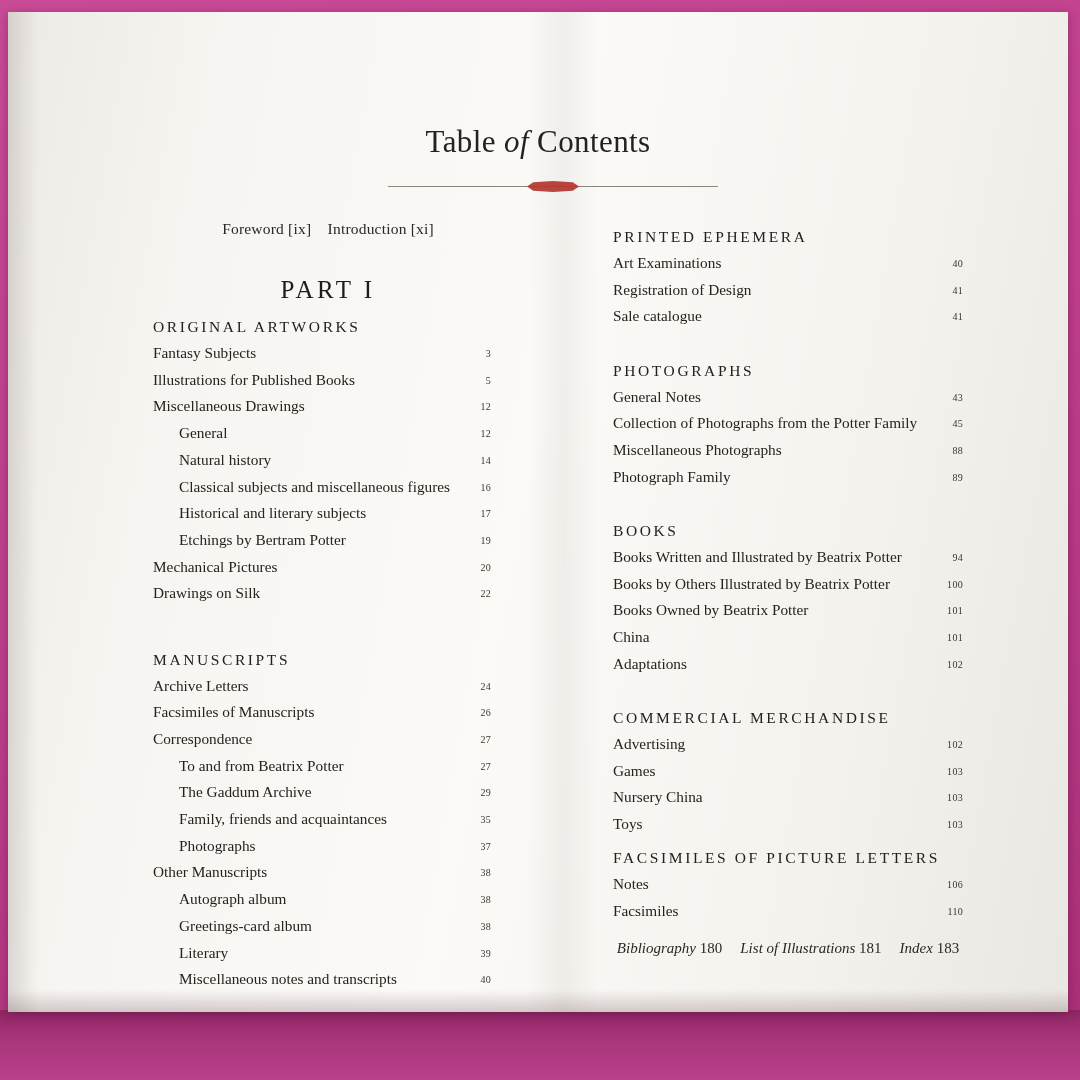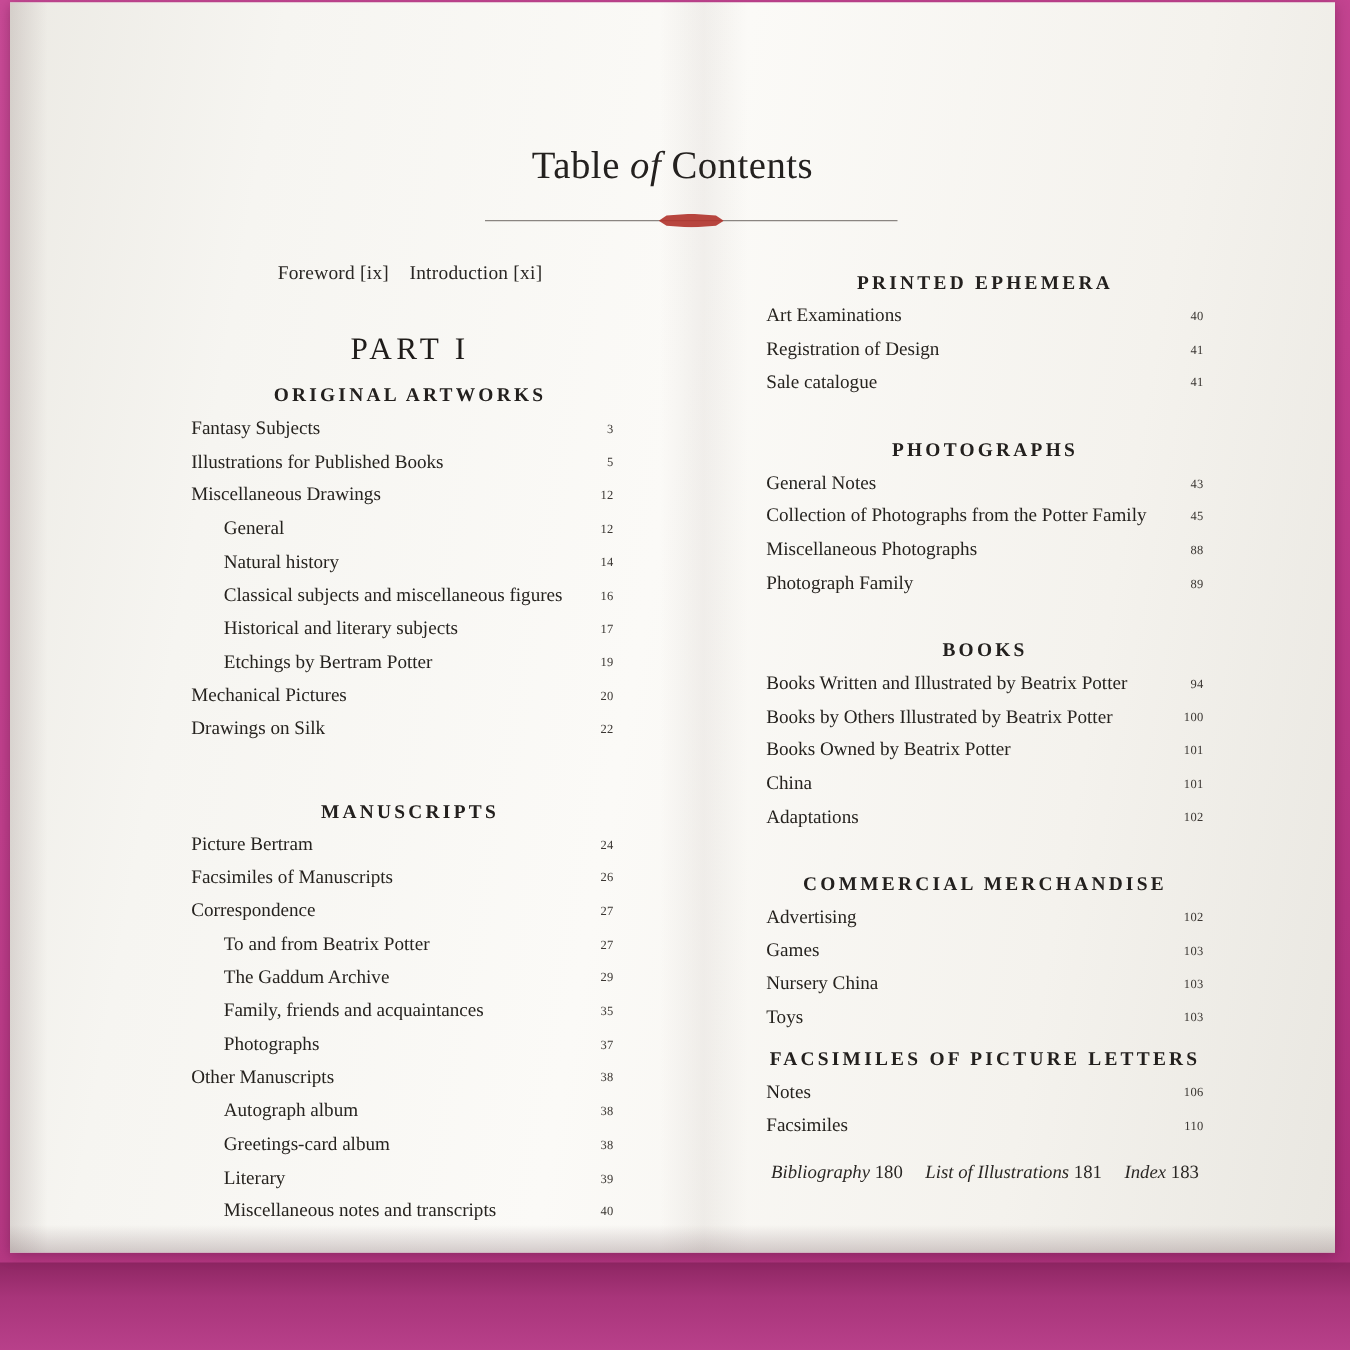--- a/index.html
+++ b/index.html
@@ -24,21 +24,21 @@
     position: absolute;
     left: 0;
     top: 1010px;
     width: 1080px;
     height: 70px;
     background: linear-gradient(180deg, #8e2663 0%, #a8357a 40%, #b8408a 100%);
   }
   .page {
     position: absolute;
     left: 8px;
-    top: 2px;
+    top: 12px;
     width: 1060px;
     height: 1000px;
     background: #f3f2ee;
     background-image:
       linear-gradient(100deg, #eceae4 0%, #f6f5f1 18%, #fbfaf7 48%, #f4f2ed 78%, #e9e7e1 100%);
     box-shadow: 0 2px 10px rgba(60, 10, 40, 0.35);
   }
   .page::after {
     content: "";
     position: absolute;
@@ -123,27 +123,26 @@
   .front-line .it { }
 
   .part {
     text-align: center;
     font-size: 25px;
     letter-spacing: 3.5px;
     color: #1f1c1a;
     margin-top: 38px;
   }
   .section {
-    text-align: center;
+    text-align: left;
     font-size: 15.5px;
     letter-spacing: 2.6px;
     color: #23201e;
     margin-top: 18px;
     margin-bottom: 6px;
-    font-weight: bold;
   }
   .section.gap-lg { margin-top: 46px; }
   .section.gap-md { margin-top: 34px; }
   .section.gap-sm { margin-top: 14px; }
 
   .entry {
     position: relative;
     font-size: 15.3px;
     color: #26231f;
     line-height: 22.2px;
@@ -243,21 +242,21 @@
         <span class="pg">20</span>
       </div>
       <div class="entry">
         <span class="lbl">Drawings on Silk</span>
         <span class="pg">22</span>
       </div>
 
       <div class="section gap-lg">MANUSCRIPTS</div>
 
       <div class="entry">
-        <span class="lbl">Picture Bertram</span>
+        <span class="lbl">Archive Letters</span>
         <span class="pg">24</span>
       </div>
       <div class="entry">
         <span class="lbl">Facsimiles of Manuscripts</span>
         <span class="pg">26</span>
       </div>
       <div class="entry">
         <span class="lbl">Correspondence</span>
         <span class="pg">27</span>
       </div>

